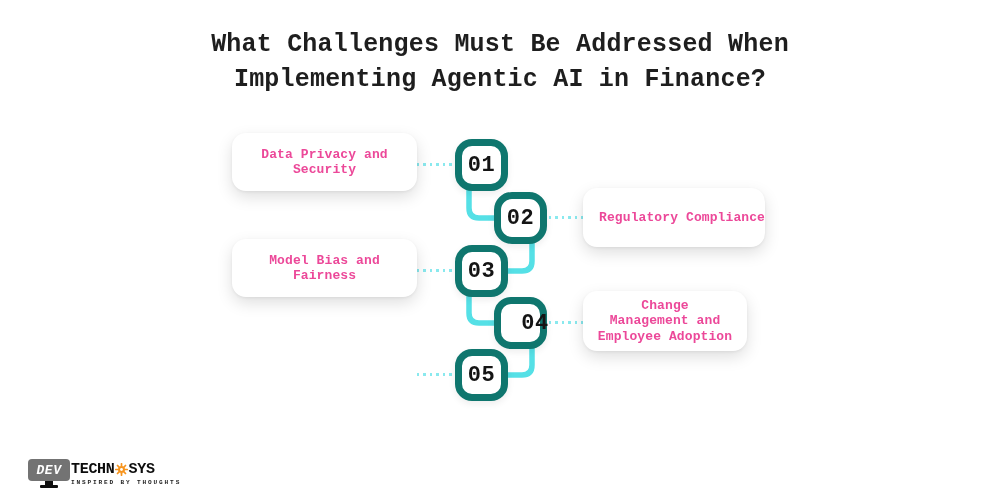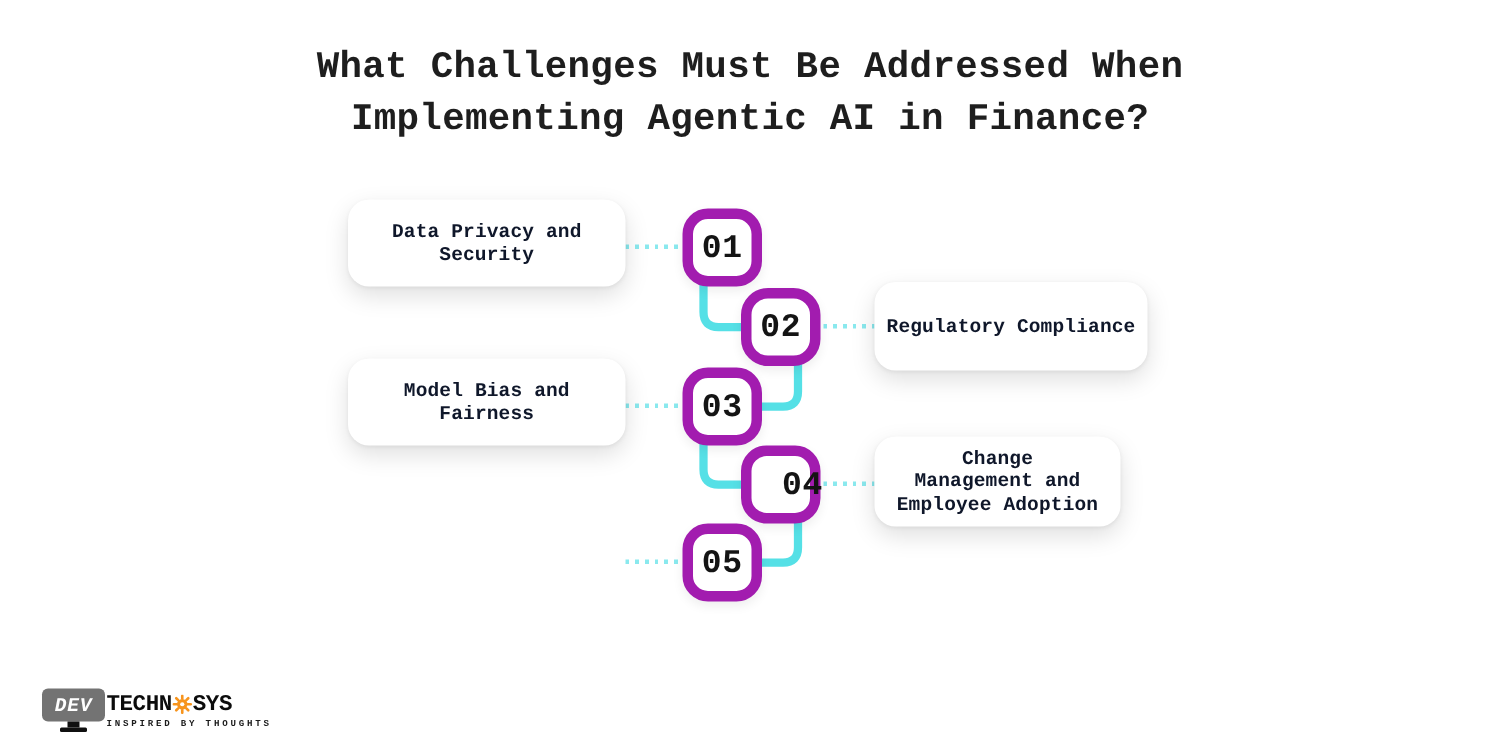--- a/index.html
+++ b/index.html
@@ -12,26 +12,26 @@
     font-size:25px;line-height:35px;font-weight:700;color:#1e1e1e;
     letter-spacing:.2px;white-space:pre-line;
   }
   .connectors{position:absolute;left:0;top:0;width:1000px;height:500px;}
   .box{
     position:absolute;background:#ffffff;border-radius:14px;
     box-shadow:0 6px 16px rgba(0,0,0,.13),0 1px 3px rgba(0,0,0,.06);
     display:flex;align-items:center;justify-content:center;text-align:center;
   }
   .box-label{
-    font-size:13px;font-weight:700;color:#0f172a;line-height:15.5px;
+    font-size:13px;font-weight:700;color:#ec4899;line-height:15.5px;
     white-space:pre-line;letter-spacing:.1px;
   }
   .badge{
     position:absolute;width:53px;height:52px;box-sizing:border-box;
-    background:#ffffff;border:7px solid #a21caf;border-radius:17px;
+    background:#ffffff;border:7px solid #0f766e;border-radius:17px;
     display:flex;align-items:center;justify-content:center;
     box-shadow:0 3px 7px rgba(0,0,0,.07);
   }
   .badge-num{font-size:22px;font-weight:700;color:#141414;letter-spacing:.5px;}
   .dotted{
     position:absolute;height:3px;
     background-image:repeating-linear-gradient(90deg,#8ae9ee 0px,#8ae9ee 2.5px,transparent 2.5px,transparent 6.5px);
   }
   
   .logo{position:absolute;left:28px;top:459px;display:flex;align-items:flex-start;}
@@ -76,21 +76,21 @@
   <div class="dotted" style="left:417px;top:373px;width:38px;"></div>
 
   <div class="box" style="left:232px;top:133px;width:185px;height:58px;">
     <span class="box-label">Data Privacy and
 Security</span>
   </div>
   <div class="badge" style="left:455px;top:139px;">
     <span class="badge-num">01</span>
   </div>
 
-  <div class="box" style="left:583px;top:188px;width:182px;height:59px;">
+  <div class="box" style="left:583px;top:188px;width:182px;height:59px;justify-content:flex-end;">
     <span class="box-label">Regulatory Compliance</span>
   </div>
   <div class="badge" style="left:494px;top:192px;border-radius:18px;">
     <span class="badge-num">02</span>
   </div>
 
   <div class="box" style="left:232px;top:239px;width:185px;height:58px;">
     <span class="box-label">Model Bias and
 Fairness</span>
   </div>

